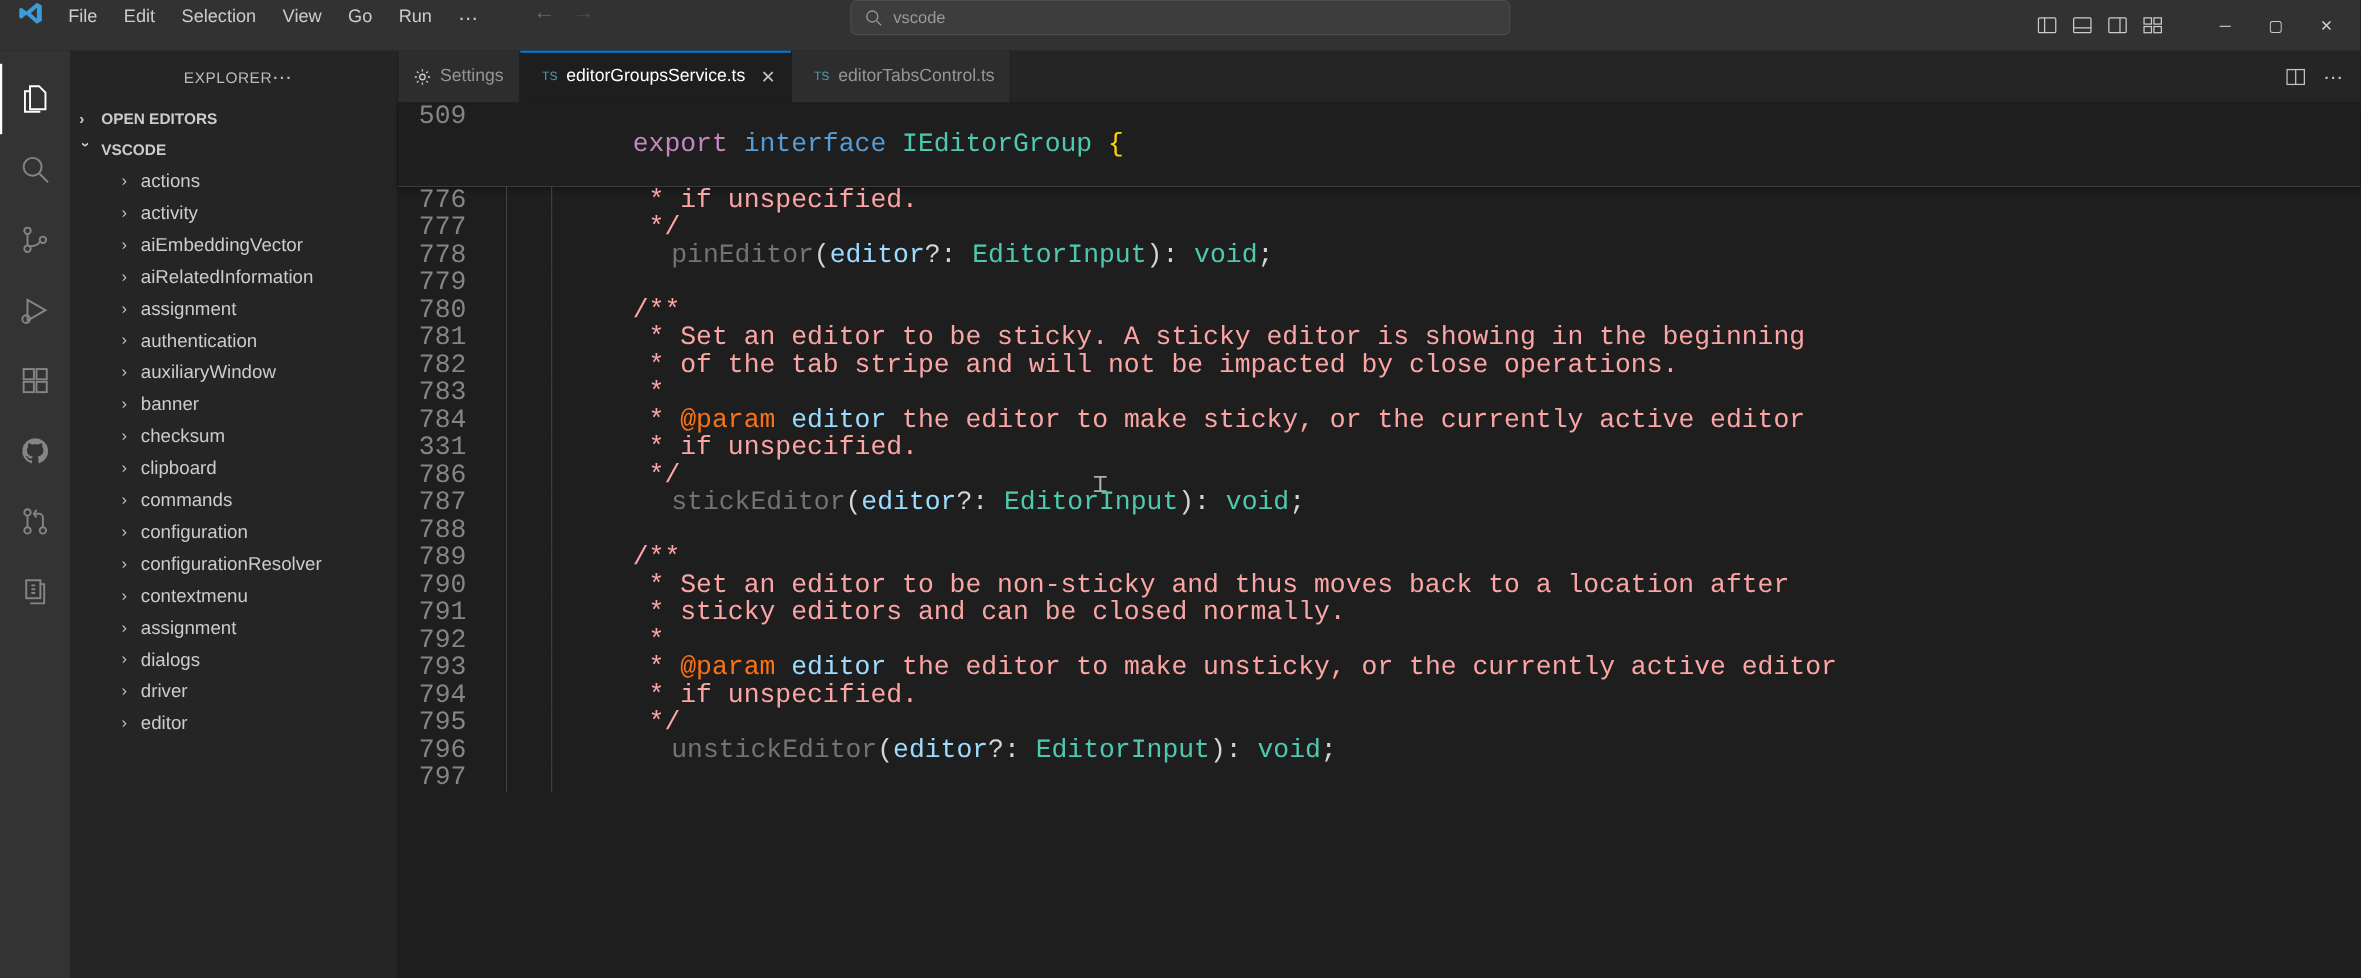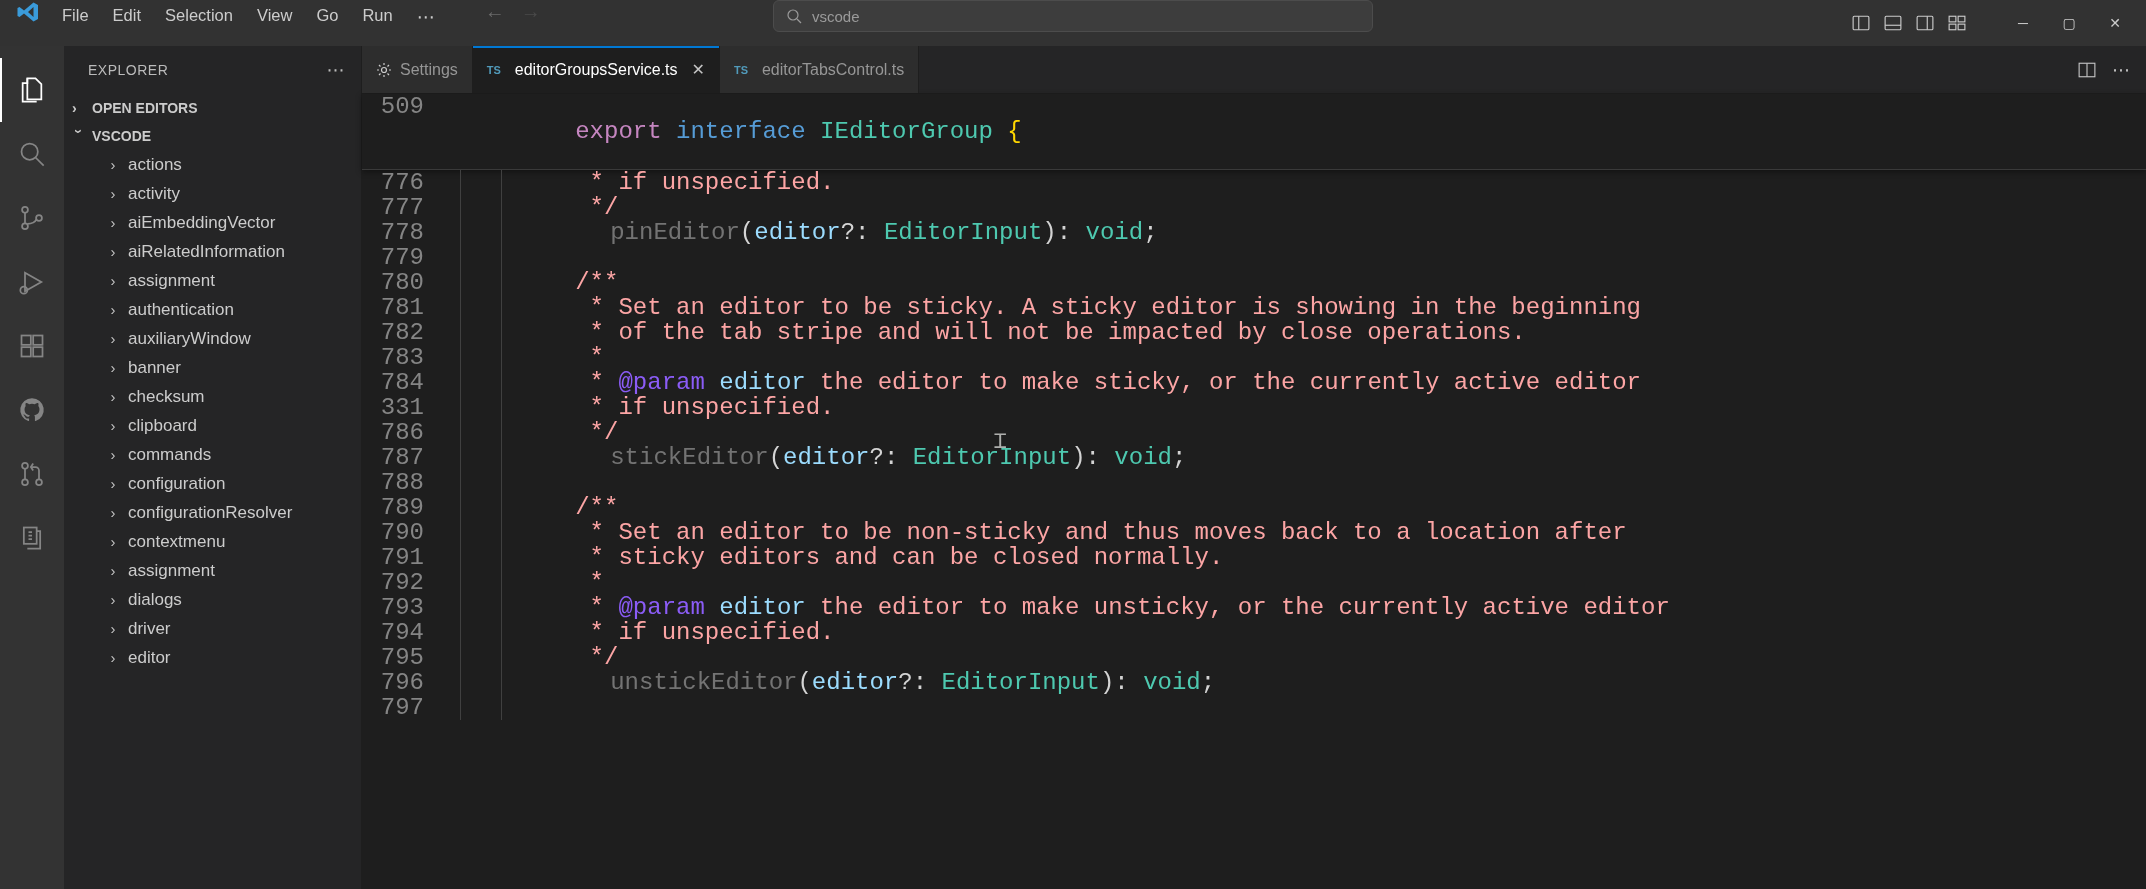--- a/index.html
+++ b/index.html
@@ -99,21 +99,21 @@
 .sidebar {
   width: 298px;
   background: #252526;
   display:flex; flex-direction:column;
   border-right:1px solid #1e1e1e;
 }
 .sidebar-header {
   height:48px;
   display:flex;
   align-items:center;
-  justify-content:space-between;
+  justify-content:center;
   padding: 0 16px 0 24px;
   color:#bbbbbb;
   font-size:14px;
   letter-spacing:0.5px;
 }
 .sidebar-header .dots { color:#bbb; font-size:18px; cursor:pointer; }
 .section-header {
   display:flex; align-items:center;
   padding: 6px 8px;
   gap:6px;
@@ -160,21 +160,21 @@
   background:#1e1e1e;
   color:#ffffff;
 }
 .tab.active::after {
   content:'';
   position:absolute;
   top:0; left:0; right:0;
   height:1.5px;
   background:#0078d4;
 }
-.ts-icon { color:#519aba; font-size:11px; font-weight:700; width:20px; text-align:left;}
+.ts-icon { color:#519aba; font-size:11px; font-weight:400; width:20px; text-align:right;}
 .tab-close { color:#c5c5c5; margin-left:6px; font-size:16px; cursor:pointer; }
 .tabbar-actions { margin-left:auto; display:flex; align-items:center; gap:16px; padding-right:16px; color:#c5c5c5;}
 .tabbar-actions svg { width:18px;height:18px;cursor:pointer; }
 
 
 .sticky-line {
   background:#1e1e1e;
   border-bottom:1px solid #3a3a3a;
   box-shadow: 0 2px 6px rgba(0,0,0,.4);
   font-family: Consolas,"Courier New",monospace;
@@ -198,21 +198,21 @@
 .code-content { flex:1; color:#d4d4d4; position:relative; padding-left:6px;}
 .indent-guide {
   border-left:1px solid #404040;
   position:absolute;
   top:0; bottom:0;
 }
 .tok-kw { color:#c586c0; }
 .tok-kw2 { color:#569cd6; }
 .tok-type { color:#4ec9b0; }
 .tok-comment { color:#fca5a5; }
-.tok-tag { color:#8b5cf6; }
+.tok-tag { color:#f97316; }
 .tok-ident { color:#9cdcfe; }
 .tok-func { color:#737373;margin-left:35px; }
 .tok-punc { color:#d4d4d4; }
 .tok-brace { color:#ffd700; }
 
 .editor-body { flex:1; overflow:hidden; position:relative; }
 .i-beam {
   position:absolute;
   color:#aeafad;
   font-size:20px;

